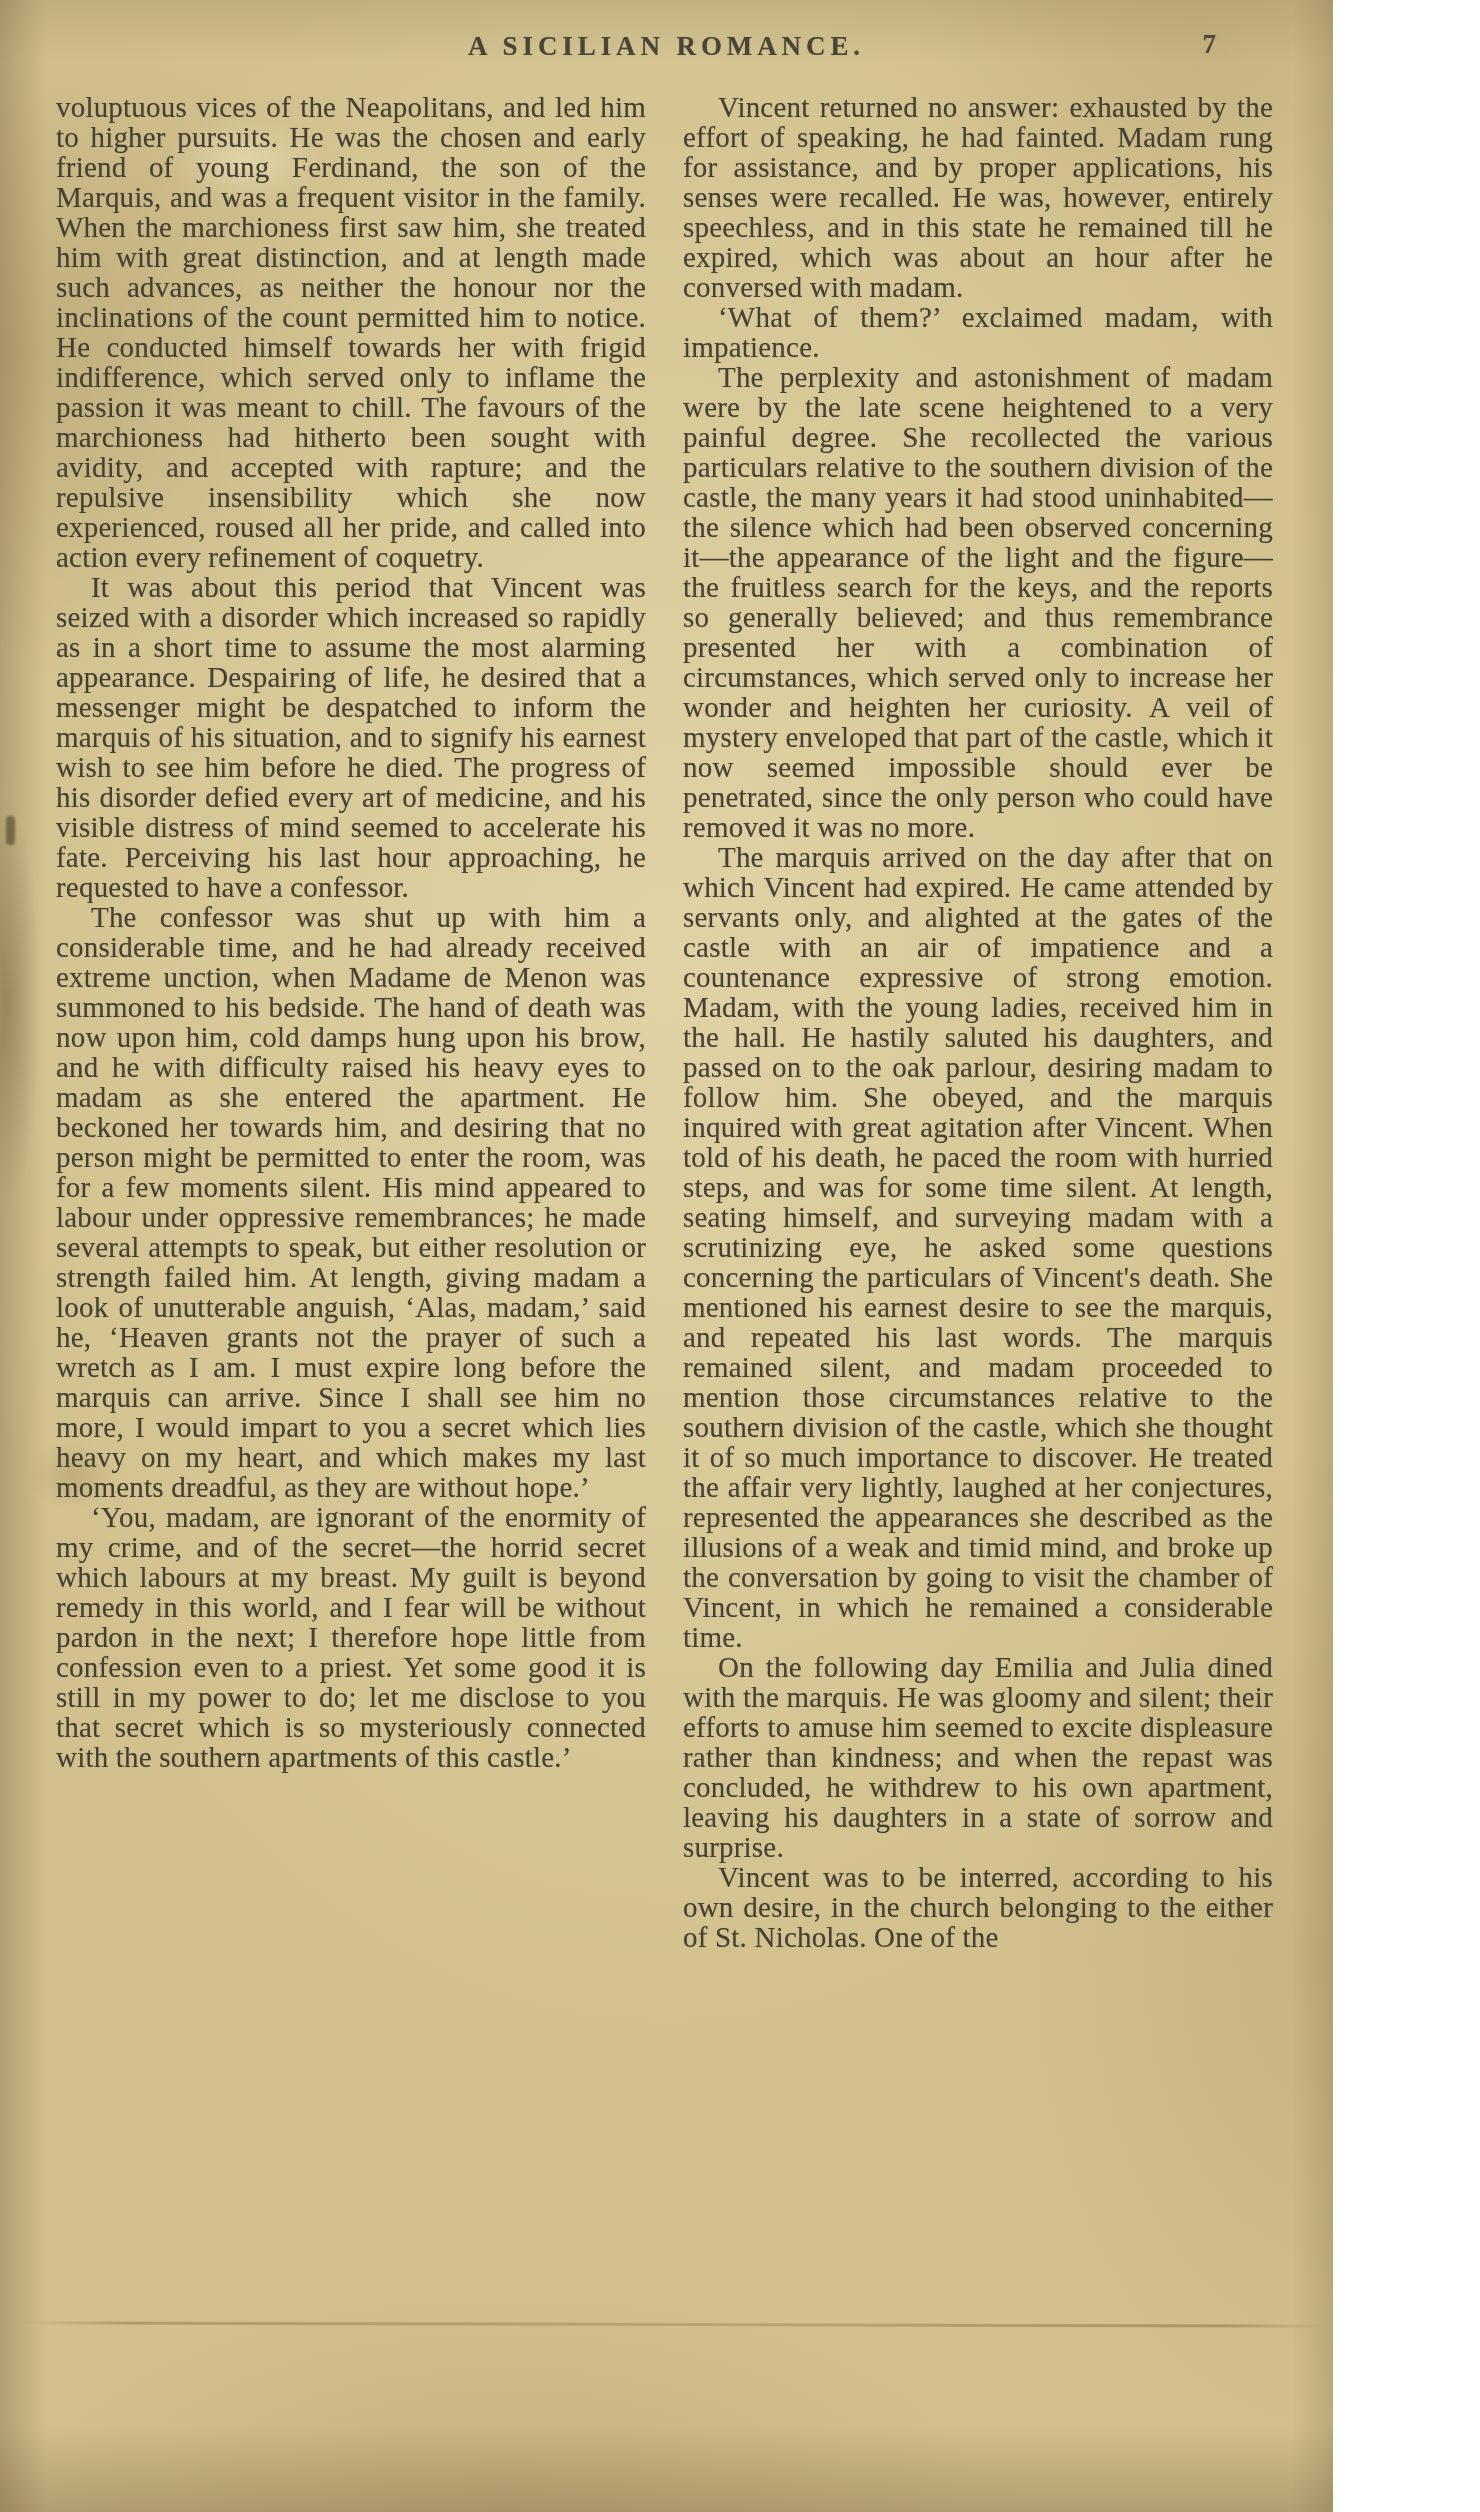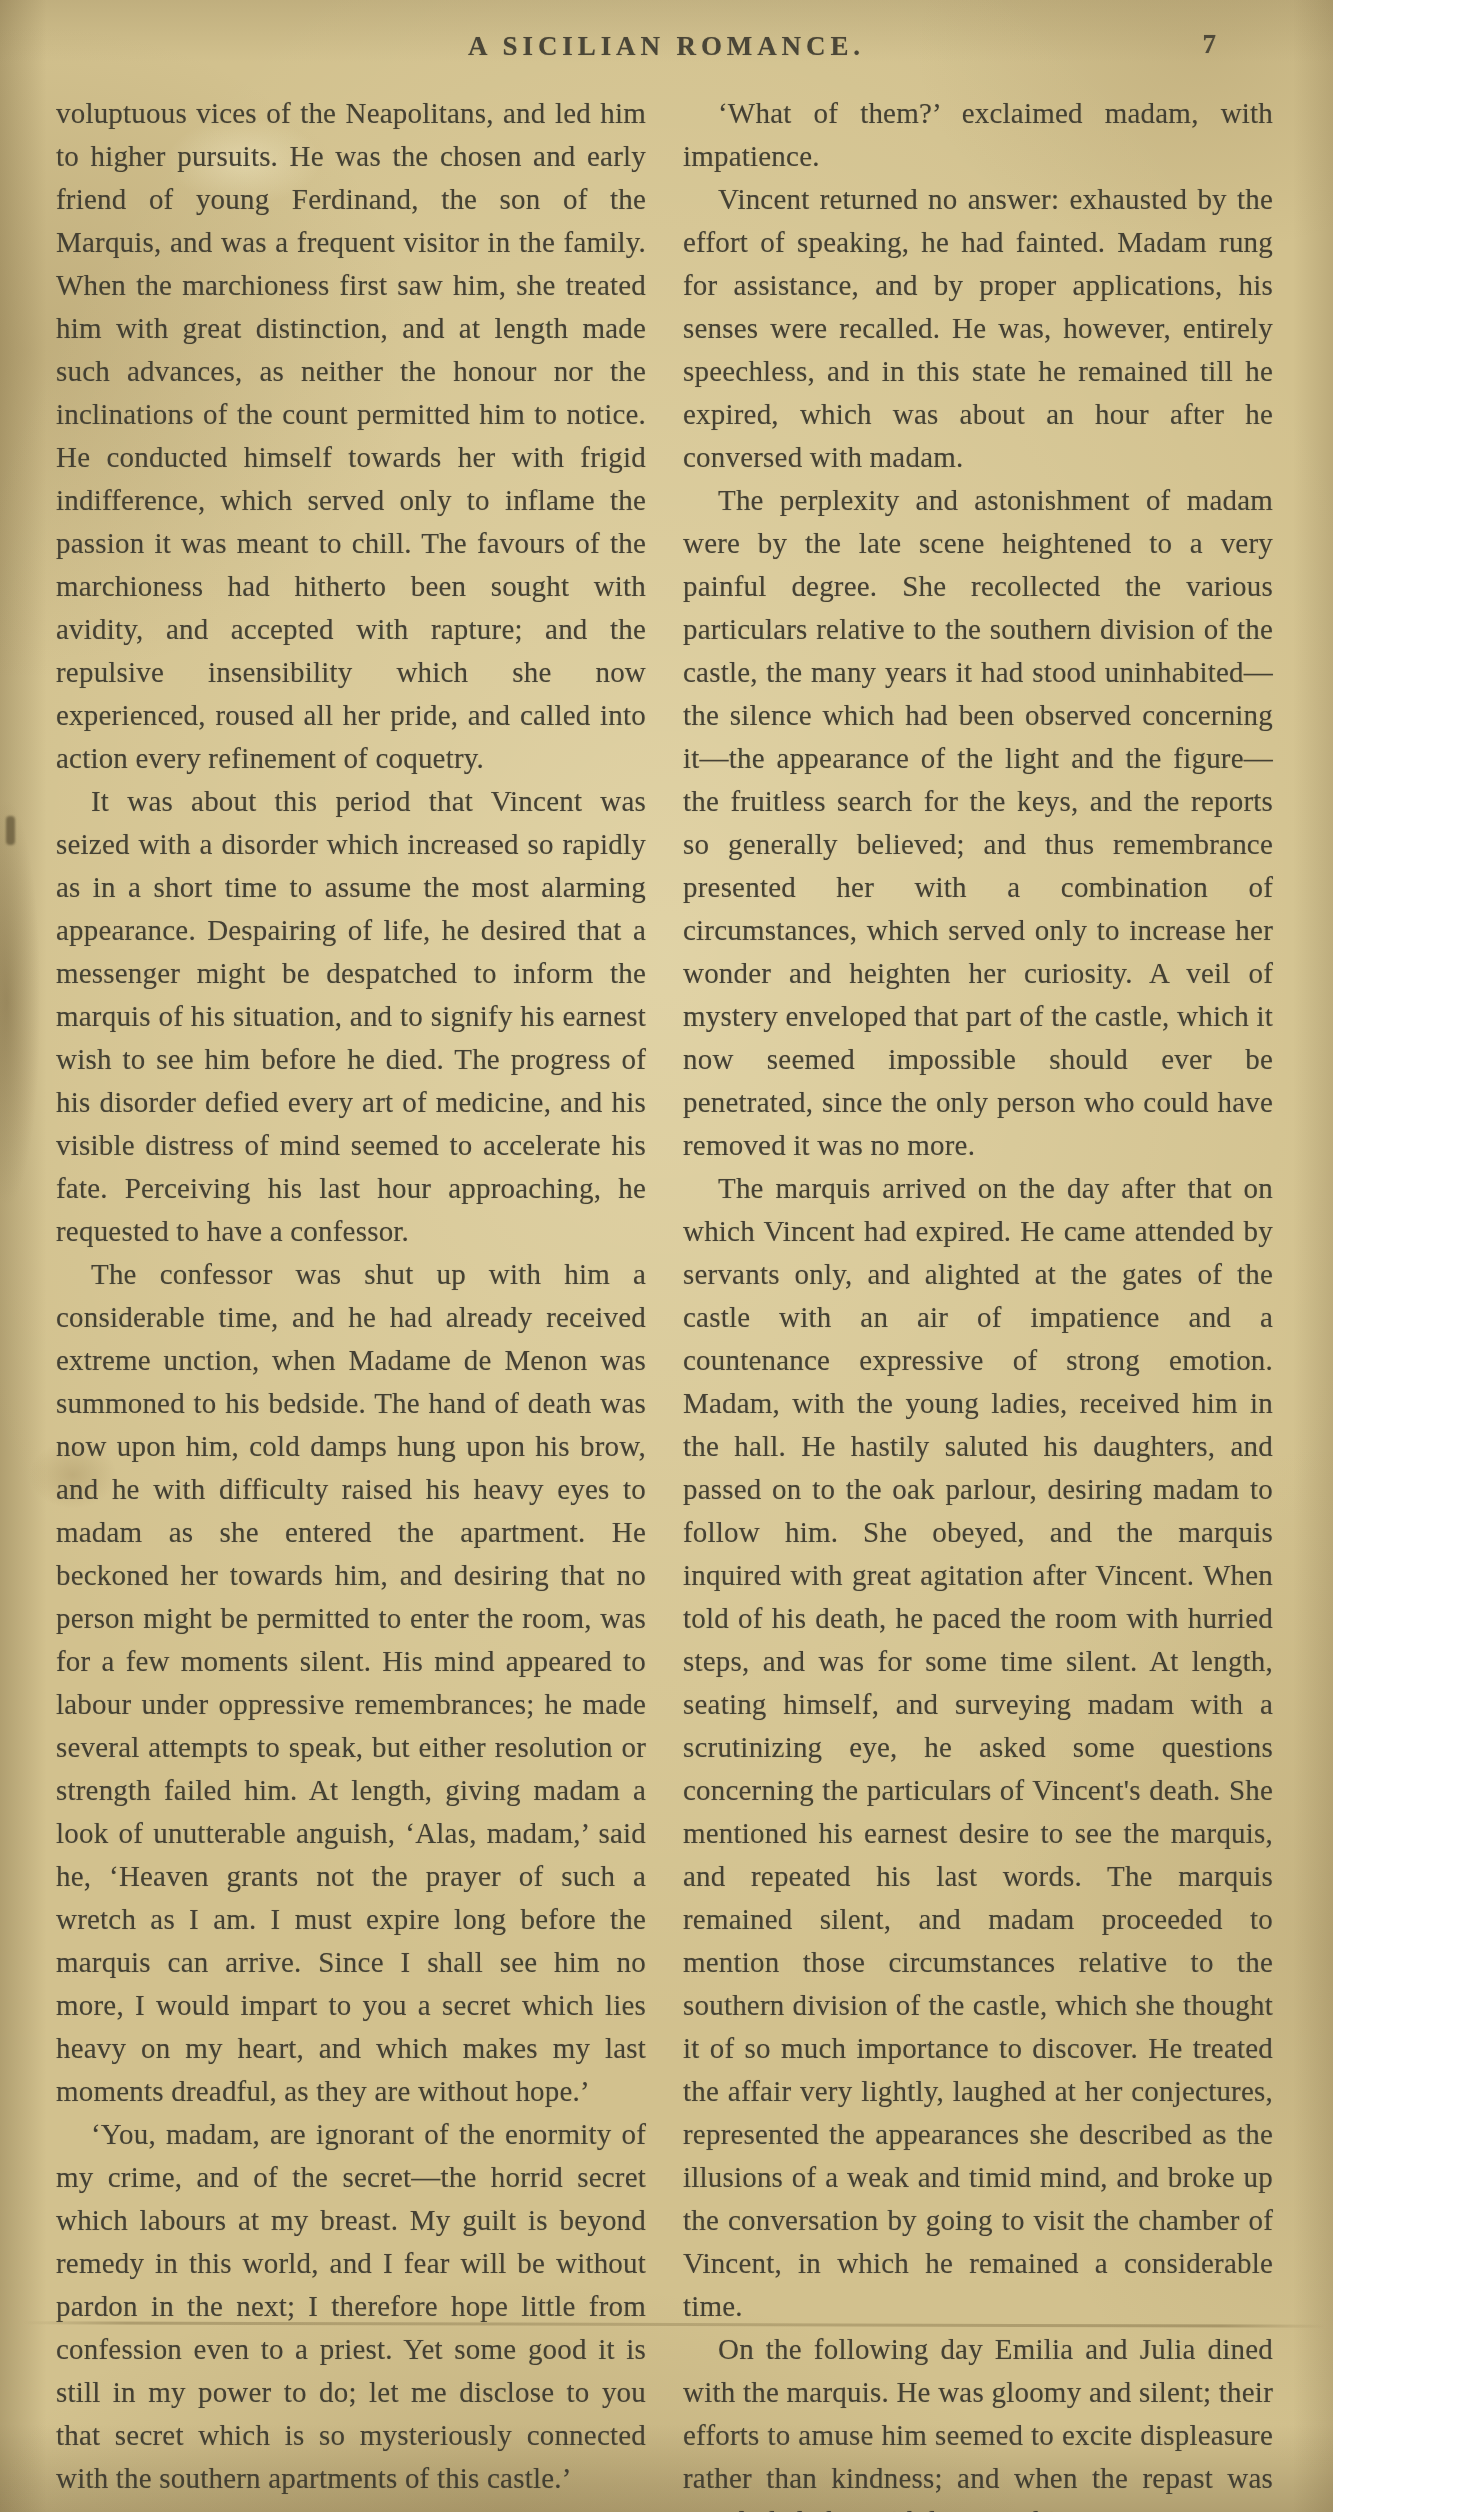--- a/index.html
+++ b/index.html
@@ -46,21 +46,21 @@
     text-shadow: 0 0 1px rgba(62,57,46,0.45);
   }
   .columns {
     display: flex;
     gap: 37px;
     padding: 9.7px 60px 0 56px;
   }
   .column { flex: 1 1 0; min-width: 0; }
   .para {
     font-size: 29px;
-    line-height: 43px;
+    line-height: 30px;
     text-align: justify;
     text-indent: 35px;
     letter-spacing: 0.2px;
     hyphens: auto;
     opacity: 0.94;
     text-shadow: 0 0 1px rgba(62,57,46,0.38);
   }
   .para.no-indent { text-indent: 0; }
   .stain {
     position: absolute;
@@ -119,22 +119,22 @@
   <main class="columns">
 
     <section class="column">
       <p class="para no-indent">voluptuous vices of the Neapolitans, and led him to higher pursuits. He was the chosen and early friend of young Ferdinand, the son of the Marquis, and was a frequent visitor in the family. When the marchioness first saw him, she treated him with great distinction, and at length made such advances, as neither the honour nor the inclinations of the count permitted him to notice. He conducted himself towards her with frigid indifference, which served only to inflame the passion it was meant to chill. The favours of the marchioness had hitherto been sought with avidity, and accepted with rapture; and the repulsive insensibility which she now experienced, roused all her pride, and called into action every refinement of coquetry.</p>
       <p class="para">It was about this period that Vincent was seized with a disorder which increased so rapidly as in a short time to assume the most alarming appearance. Despairing of life, he desired that a messenger might be despatched to inform the marquis of his situation, and to signify his earnest wish to see him before he died. The progress of his disorder defied every art of medicine, and his visible distress of mind seemed to accelerate his fate. Perceiving his last hour approaching, he requested to have a confessor.</p>
       <p class="para">The confessor was shut up with him a considerable time, and he had already received extreme unction, when Madame de Menon was summoned to his bedside. The hand of death was now upon him, cold damps hung upon his brow, and he with difficulty raised his heavy eyes to madam as she entered the apartment. He beckoned her towards him, and desiring that no person might be permitted to enter the room, was for a few moments silent. His mind appeared to labour under oppressive remembrances; he made several attempts to speak, but either resolution or strength failed him. At length, giving madam a look of unutterable anguish, ‘Alas, madam,’ said he, ‘Heaven grants not the prayer of such a wretch as I am. I must expire long before the marquis can arrive. Since I shall see him no more, I would impart to you a secret which lies heavy on my heart, and which makes my last moments dreadful, as they are without hope.’</p>
       <p class="para">‘You, madam, are ignorant of the enormity of my crime, and of the secret—the horrid secret which labours at my breast. My guilt is beyond remedy in this world, and I fear will be without pardon in the next; I therefore hope little from confession even to a priest. Yet some good it is still in my power to do; let me disclose to you that secret which is so mysteriously connected with the southern apartments of this castle.’</p>
     </section>
 
     <section class="column">
+      <p class="para">Vincent returned no answer: exhausted by the effort of speaking, he had fainted. Madam rung for assistance, and by proper applications, his senses were recalled. He was, however, entirely speechless, and in this state he remained till he expired, which was about an hour after he conversed with madam.</p>
       <p class="para">‘What of them?’ exclaimed madam, with impatience.</p>
-      <p class="para">Vincent returned no answer: exhausted by the effort of speaking, he had fainted. Madam rung for assistance, and by proper applications, his senses were recalled. He was, however, entirely speechless, and in this state he remained till he expired, which was about an hour after he conversed with madam.</p>
       <p class="para">The perplexity and astonishment of madam were by the late scene heightened to a very painful degree. She recollected the various particulars relative to the southern division of the castle, the many years it had stood uninhabited—the silence which had been observed concerning it—the appearance of the light and the figure—the fruitless search for the keys, and the reports so generally believed; and thus remembrance presented her with a combination of circumstances, which served only to increase her wonder and heighten her curiosity. A veil of mystery enveloped that part of the castle, which it now seemed impossible should ever be penetrated, since the only person who could have removed it was no more.</p>
       <p class="para">The marquis arrived on the day after that on which Vincent had expired. He came attended by servants only, and alighted at the gates of the castle with an air of impatience and a countenance expressive of strong emotion. Madam, with the young ladies, received him in the hall. He hastily saluted his daughters, and passed on to the oak parlour, desiring madam to follow him. She obeyed, and the marquis inquired with great agitation after Vincent. When told of his death, he paced the room with hurried steps, and was for some time silent. At length, seating himself, and surveying madam with a scrutinizing eye, he asked some questions concerning the particulars of Vincent's death. She mentioned his earnest desire to see the marquis, and repeated his last words. The marquis remained silent, and madam proceeded to mention those circumstances relative to the southern division of the castle, which she thought it of so much importance to discover. He treated the affair very lightly, laughed at her conjectures, represented the appearances she described as the illusions of a weak and timid mind, and broke up the conversation by going to visit the chamber of Vincent, in which he remained a considerable time.</p>
       <p class="para">On the following day Emilia and Julia dined with the marquis. He was gloomy and silent; their efforts to amuse him seemed to excite displeasure rather than kindness; and when the repast was concluded, he withdrew to his own apartment, leaving his daughters in a state of sorrow and surprise.</p>
       <p class="para">Vincent was to be interred, according to his own desire, in the church belonging to the either of St. Nicholas. One of the</p>
     </section>
 
   </main>
 
   <div class="crease"></div>
 

